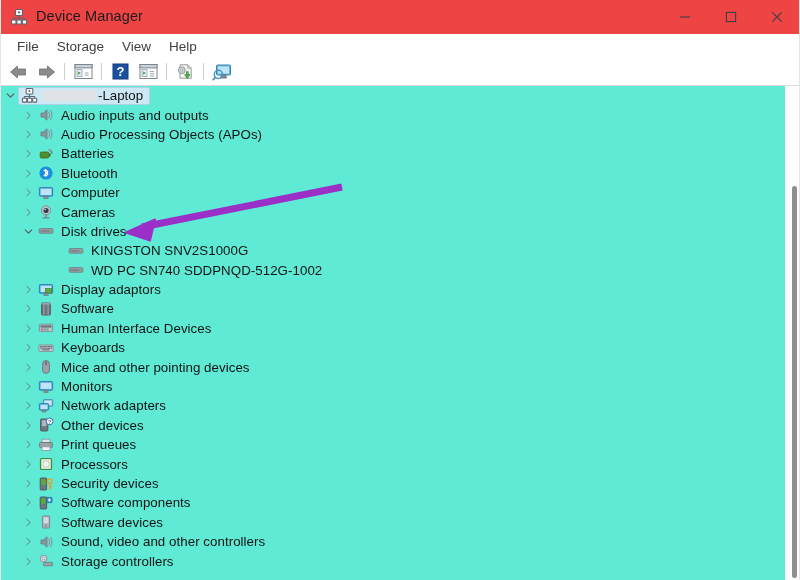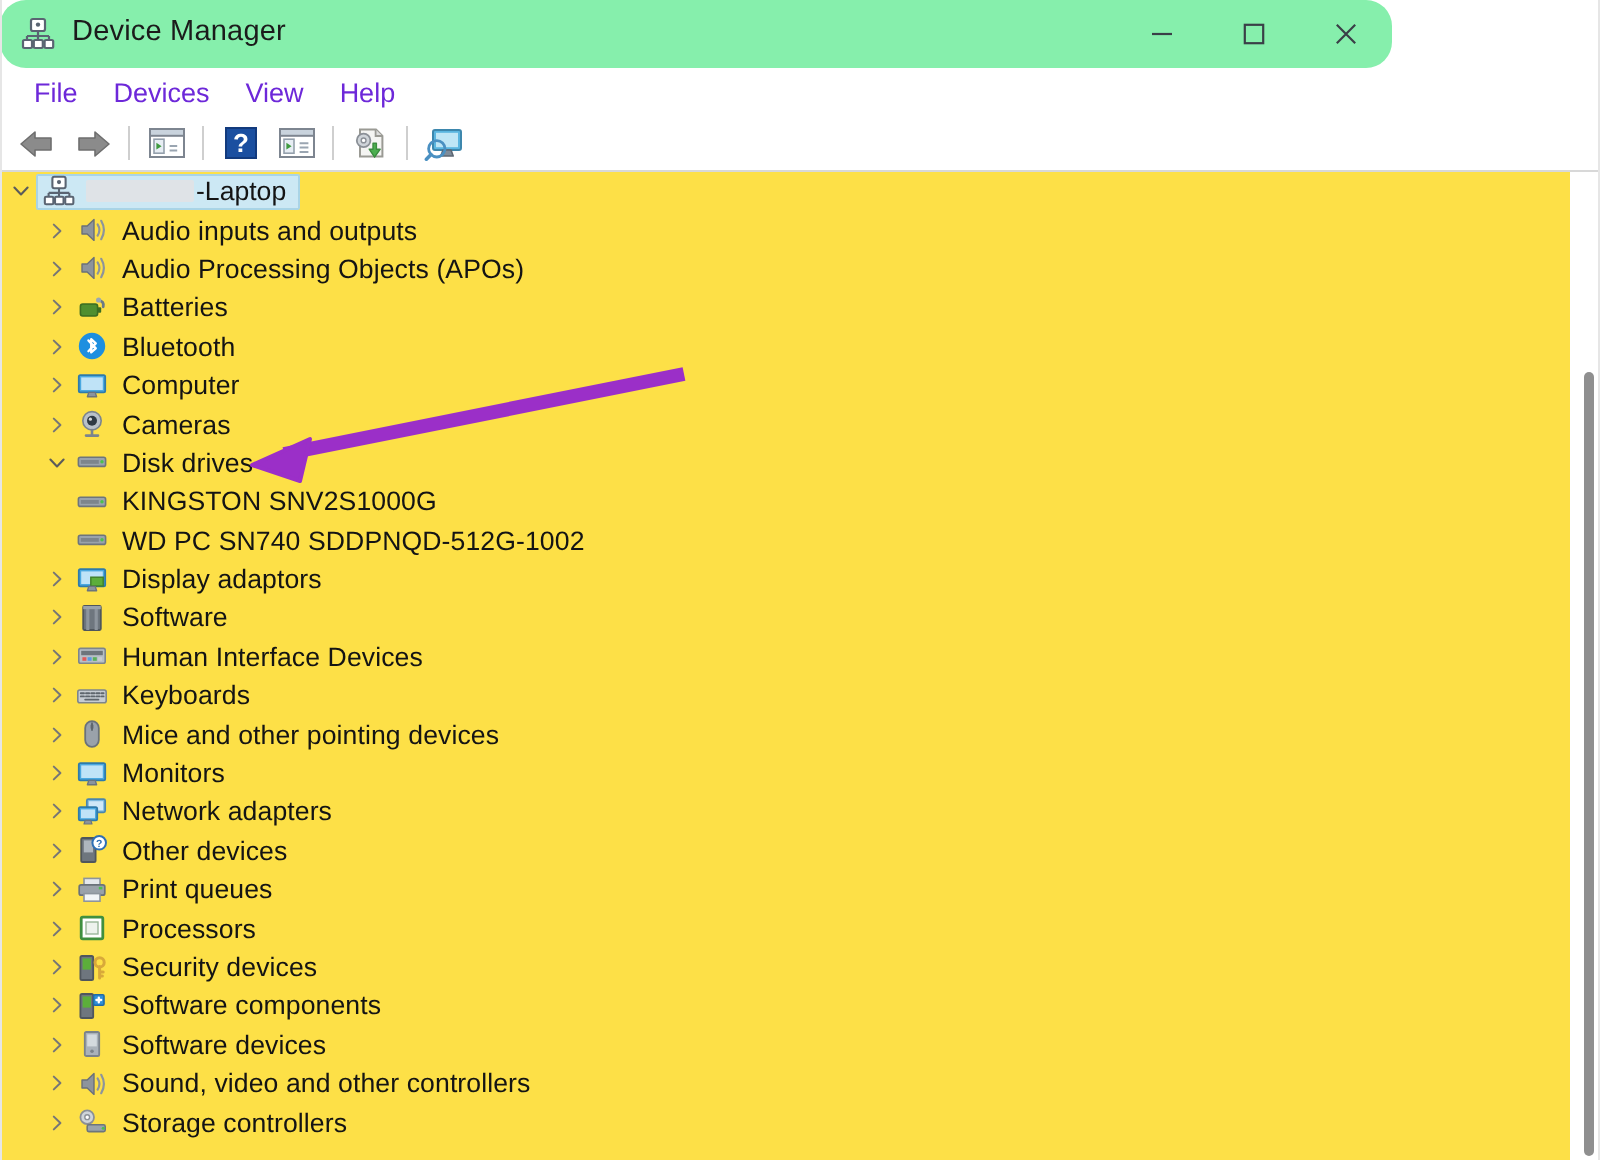--- a/index.html
+++ b/index.html
@@ -13,23 +13,23 @@
   #window {
     position: relative;
     width: 800px; height: 580px;
     background: #ffffff;
     overflow: hidden;
   }
 
   
   #titlebar {
     position: absolute; top: 0; left: 0;
-    width: 696px; height: 34px;
-    background: #86efac;
-    display: flex; align-items: center; border-radius: 13px;
+    width: 800px; height: 34px;
+    background: #ef4444;
+    display: flex; align-items: center;
   }
   #app-icon {
     position: absolute; left: 10px; top: 8px;
     width: 18px; height: 18px;
   }
   #title-text {
     position: absolute; left: 36px; top: 8px;
     font-size: 14.5px; color: #1b1b1b;
     letter-spacing: .1px;
     white-space: nowrap;
@@ -45,21 +45,21 @@
 
   
   #menubar {
     position: absolute; top: 34px; left: 0;
     width: 800px; height: 24px;
     background: #ffffff;
     display: flex; align-items: center;
     padding-left: 8px;
   }
   .menu-item {
-    font-size: 13.5px; color: #6d28d9;
+    font-size: 13.5px; color: #404040;
     padding: 2px 9px;
     white-space: nowrap;
   }
 
   
   #toolbar {
     position: absolute; top: 58px; left: 0;
     width: 800px; height: 27px;
     background: #ffffff;
     display: flex; align-items: center;
@@ -76,21 +76,21 @@
   }
   .tb-sep {
     width: 1px; height: 17px; background: #cfcfcf;
     margin: 0 4px;
   }
 
   
   #tree-pane {
     position: absolute; top: 86px; left: 0;
     width: 800px; height: 494px;
-    background: #fde047;
+    background: #5eead4;
     overflow: hidden;
   }
   .row {
     position: relative;
     height: 19.4px;
     display: flex; align-items: center;
     white-space: nowrap;
   }
   .chev {
     width: 16px; height: 19px;
@@ -105,21 +105,21 @@
   }
   .tlabel {
     font-size: 13.3px; color: #141414;
     margin-left: 5px;
     letter-spacing: .05px;
   }
 
   
   .d0 { padding-left: 2px; }
   .d1 { padding-left: 20px; }
-  .d2 { padding-left: 36px; }
+  .d2 { padding-left: 66px; }
 
   
   #row-root .sel {
     display: flex; align-items: center;
     background: #cce8f4;
     border: 1px solid #a9d4e6;
     height: 18px;
     padding-right: 6px;
     border-radius: 1px;
   }
@@ -195,21 +195,21 @@
     </div>
     <div class="wbtn" id="btn-close">
       <svg width="12" height="12" viewBox="0 0 12 12">
         <path d="M1.4 1.4 L10.6 10.6 M10.6 1.4 L1.4 10.6" stroke="#3a3f47" stroke-width="1.1"></path>
       </svg>
     </div>
   </div>
 
   <div id="menubar">
     <span class="menu-item">File</span>
-    <span class="menu-item">Devices</span>
+    <span class="menu-item">Storage</span>
     <span class="menu-item">View</span>
     <span class="menu-item">Help</span>
   </div>
 
   <div id="toolbar">
 
     <div class="tb-btn">
       <svg width="19" height="16" viewBox="0 0 19 16">
         <path d="M8.5 2 L1.5 8 L8.5 14 L8.5 11 L16.5 11 L16.5 5 L8.5 5 Z" fill="#8b8b8b" stroke="#6f6f6f" stroke-width="0.8" stroke-linejoin="round"></path>
       </svg>

